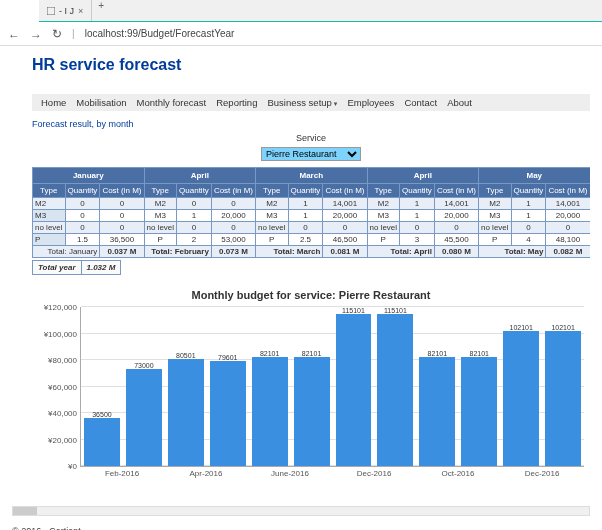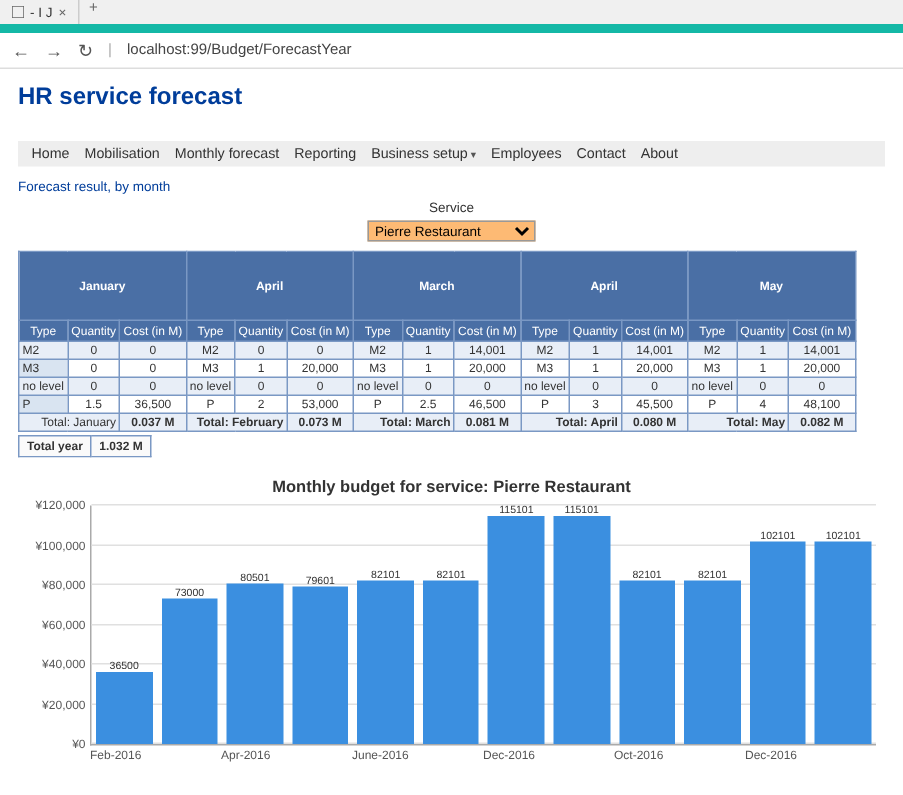--- a/index.html
+++ b/index.html
@@ -1,62 +1,62 @@
 <!DOCTYPE html>
 <html><head>
 <meta charset="utf-8">
 <style>
   * { box-sizing: border-box; margin: 0; padding: 0; }
   body { font-family: "Segoe UI", Arial, sans-serif; font-size: 10px; background: #fff; color: #333; width: 602px; }
   
   
-  .browser-tabs { display: flex; background: #f0f0f0; border-bottom: 6px solid #14b8a6; height: 22px; }
+  .browser-tabs { display: flex; background: #f0f0f0; border-bottom: 1px solid #14b8a6; height: 22px; margin-left: 39px; }
   .tab { display: flex; align-items: center; padding: 0 8px; height: 100%; border-right: 1px solid #ccc; font-size: 9px; gap: 4px; }
   .tab .x { color: #666; cursor: pointer; }
   .newtab { padding: 0 6px; color: #666; cursor: pointer; }
   .addrbar { display: flex; align-items: center; padding: 2px 8px; gap: 10px; height: 24px; border-bottom: 1px solid #ddd; }
   .navbtn { color: #555; font-size: 12px; cursor: pointer; user-select: none; }
   .url { font-size: 10px; color: #444; }
   
   
-  .page { padding: 10px 12px 4px 12px; }
+  .page { padding: 10px 12px 4px 12px; margin-left: 20px; }
   h1.title { color: #003d9a; font-size: 16px; font-weight: 600; margin-bottom: 20px; }
   .menubar { background: #eee; padding: 3px 4px; margin-bottom: 8px; font-size: 9.5px; color: #333; }
   .menubar span { padding: 2px 5px; cursor: pointer; }
   .menubar .drop::after { content: "▾"; font-size: 7px; margin-left: 2px; color: #555; }
   .subtitle { color: #003d9a; font-size: 9px; margin-bottom: 4px; }
   .svc-row { font-size: 9px; color: #333; display: flex; align-items: center; gap: 4px; margin-bottom: 6px; flex-direction: column; }
-  .svc-row select { font-size: 9px; width: 112px; border: 1px solid #999; background: #fdba74; }
+  .svc-row select { font-size: 9px; width: 100px; border: 1px solid #999; background: #7dd3fc; }
   
   
   .tbl-wrap { overflow-x: hidden; width: 100%; }
   table.data { border-collapse: collapse; font-size: 8px; }
   table.data th, table.data td { border: 1px solid #7a98c4; padding: 1px 2px; text-align: center; white-space: nowrap; }
-  table.data thead .month-hdr { background: #4a6fa5; color: #fff; font-weight: 600; padding: 18px 2px; }
+  table.data thead .month-hdr { background: #4a6fa5; color: #fff; font-weight: 600; padding: 3px 2px; }
   table.data thead .col-hdr { background: #4a6fa5; color: #fff; font-weight: 400; padding: 2px 2px; }
   table.data tbody td { background: #fff; }
   table.data tbody tr:nth-child(odd) td { background: #e8eef7; }
   table.data tbody td:first-child { background: #d9e4f1; font-weight: 500; text-align: left; }
   table.data .totals td { background: #fafafa; font-weight: 600; }
   table.data .totals .lbl { text-align: right; }
   .yeartotal { margin-top: 2px; }
-  .yeartotal table { border-collapse: collapse; font-size: 8px; }
+  .yeartotal table { border-collapse: collapse; font-size: 8px; font-style: italic; }
   .yeartotal td { border: 1px solid #7a98c4; padding: 2px 5px; background: #fafafa; font-weight: 600; }
   
   
   .chart-wrap { margin-top: 14px; }
   .chart-title { text-align: center; font-size: 11px; font-weight: 700; color: #333; margin-bottom: 6px; }
   .chart { position: relative; height: 160px; margin-left: 48px; margin-right: 6px; border-left: 1px solid #aaa; border-bottom: 1px solid #aaa; }
   .ylabel { position: absolute; right: 100%; padding-right: 4px; font-size: 8px; color: #555; transform: translateY(50%); }
   .grid { position: absolute; left: 0; right: 0; border-top: 1px solid #e0e0e0; }
   .bars { position: absolute; left: 0; right: 0; bottom: 0; top: 0; display: flex; align-items: flex-end; }
   .bar { flex: 1; margin: 0 3px; background: #3b8fe0; position: relative; }
   .bar-lbl { position: absolute; bottom: 100%; left: 50%; transform: translateX(-50%); font-size: 7px; color: #333; white-space: nowrap; }
   .xaxis { display: flex; margin-left: 48px; margin-right: 6px; margin-top: 2px; }
-  .xtick { flex: 2; font-size: 8px; color: #555; }
+  .xtick { flex: 2; text-align: center; font-size: 8px; color: #555; }
   
   .scrollbar { margin: 24px 12px 6px 12px; height: 10px; background: #f0f0f0; border: 1px solid #ddd; position: relative; }
   .thumb { position: absolute; left: 0; top: 0; bottom: 0; width: 24px; background: #ccc; }
   .footer { padding: 4px 12px 8px 12px; font-size: 9px; color: #444; }
 </style>
 </head>
 <body>
 
 <div class="browser-tabs">
   <div class="tab">

